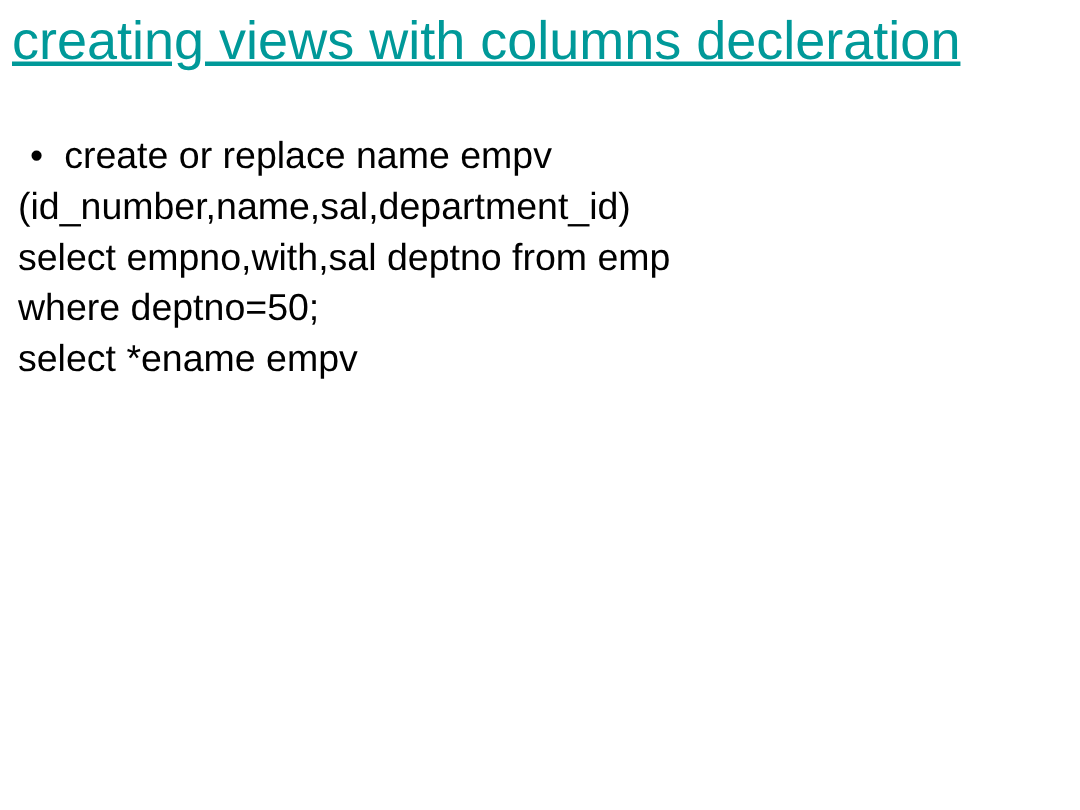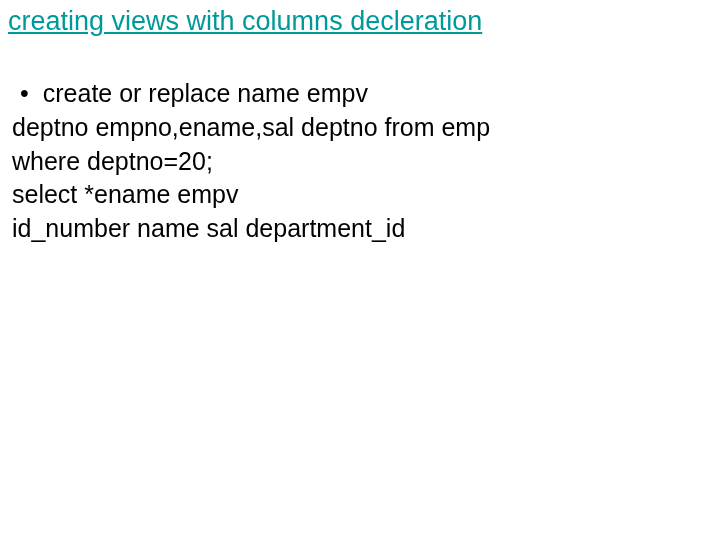--- a/index.html
+++ b/index.html
@@ -8,21 +8,21 @@
       height: 540px;
       background: #ffffff;
       font-family: Arial, Helvetica, sans-serif;
       overflow: hidden;
     }
     .slide {
       padding: 6px 8px;
     }
     .title {
       color: #009999;
-      font-size: 27px;
+      font-size: 36px;
       text-decoration: underline;
       text-decoration-color: #009999;
       margin-bottom: 40px;
       font-weight: normal;
     }
     .content {
       color: #000000;
       font-size: 25px;
       line-height: 1.35;
     }
@@ -41,18 +41,18 @@
 </head>
 <body>
 
 <div class="slide">
   <h1 class="title">creating views with columns decleration</h1>
   <div class="content">
     <div class="bullet-line">
       <span class="bullet">•</span>
       <span>create or replace name empv</span>
     </div>
-    <div class="line">deptno empno,ename,sal deptno from emp</div>
-    <div class="line">where deptno=20;</div>
+    <div class="line">(id_number,name,sal,department_id)</div>
+    <div class="line">select empno,with,sal deptno from emp</div>
+    <div class="line">where deptno=50;</div>
     <div class="line">select *ename  empv</div>
-    <div class="line">id_number name sal department_id</div>
   </div>
 </div>
 
 </body></html>

